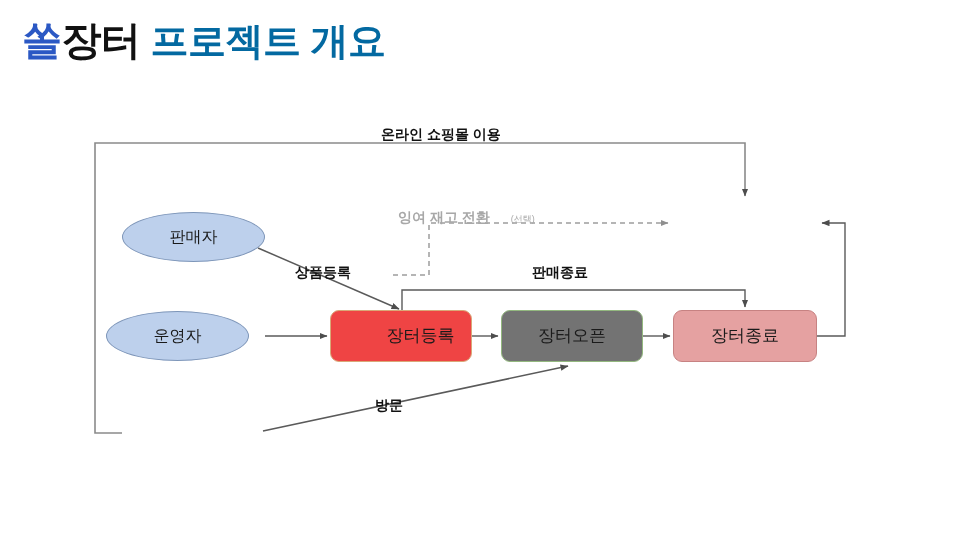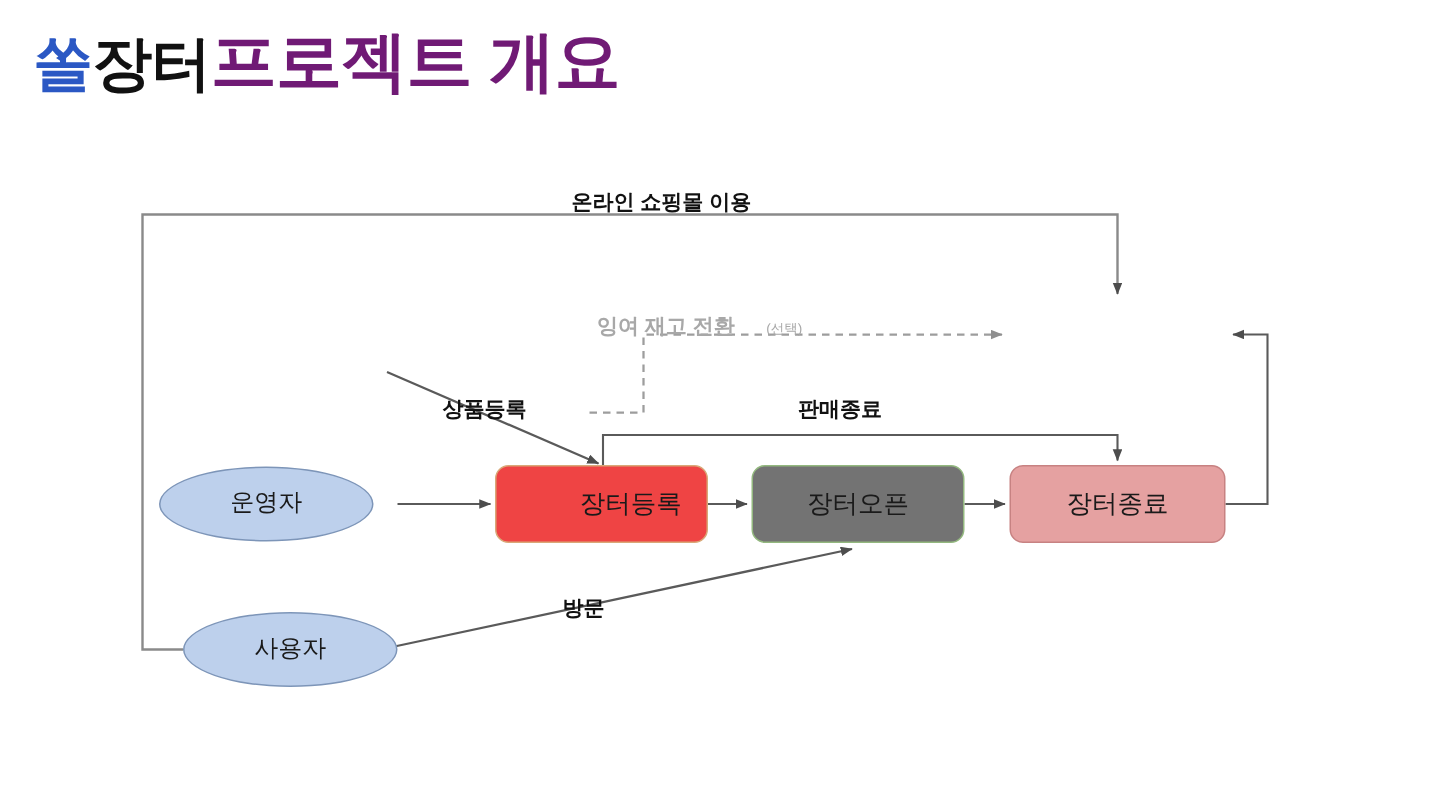--- a/index.html
+++ b/index.html
@@ -34,23 +34,24 @@
     white-space: nowrap;
     line-height: 1.2;
   }
   #title .brand {
     color: #2b58c4;
   }
   #title .rest {
     color: #111111;
   }
   #title .sub {
-    color: #701a75;
-    font-size: 44px;
+    color: #0369a1;
+    font-size: 38px;
     font-weight: bold;
+    margin-left: 10px;
   }
 
   
   #wires {
     position: absolute;
     left: 0; top: 0;
     width: 960px;
     height: 540px;
     pointer-events: none;
   }
@@ -136,28 +137,28 @@
 
     <path d="M402,310 L402,290 L745,290 L745,307" fill="none" stroke="#5a5a5a" stroke-width="1.4" marker-end="url(#arrow)"></path>
 
     <path d="M817,336 L845,336 L845,223 L822,223" fill="none" stroke="#5a5a5a" stroke-width="1.4" marker-end="url(#arrow)"></path>
 
     <path d="M263,431 L568,366" fill="none" stroke="#5a5a5a" stroke-width="1.5" marker-end="url(#arrow)"></path>
 
     <path d="M393,275 L429,275 L429,223 L668,223" fill="none" stroke="#9d9d9d" stroke-width="1.5" stroke-dasharray="5,4" marker-end="url(#arrow-dash)"></path>
   </svg>
 
+  <div class="node actor" style="left:122px; top:212px; width:143px; height:50px;">
+    <span>판매자</span>
+  </div>
 
   <div class="node actor" style="left:106px; top:311px; width:143px; height:50px;">
     <span>운영자</span>
   </div>
 
-  <div class="node actor" style="left:122px; top:408px; width:143px; height:50px;">
-    <span>사용자</span>
-  </div>
 
   <div class="node process orange" style="left:330px; top:310px; width:142px; height:52px;">
     <span>장터등록</span>
   </div>
 
   <div class="node process green" style="left:501px; top:310px; width:142px; height:52px;">
     <span>장터오픈</span>
   </div>
 
   <div class="node process red" style="left:673px; top:310px; width:144px; height:52px;">

